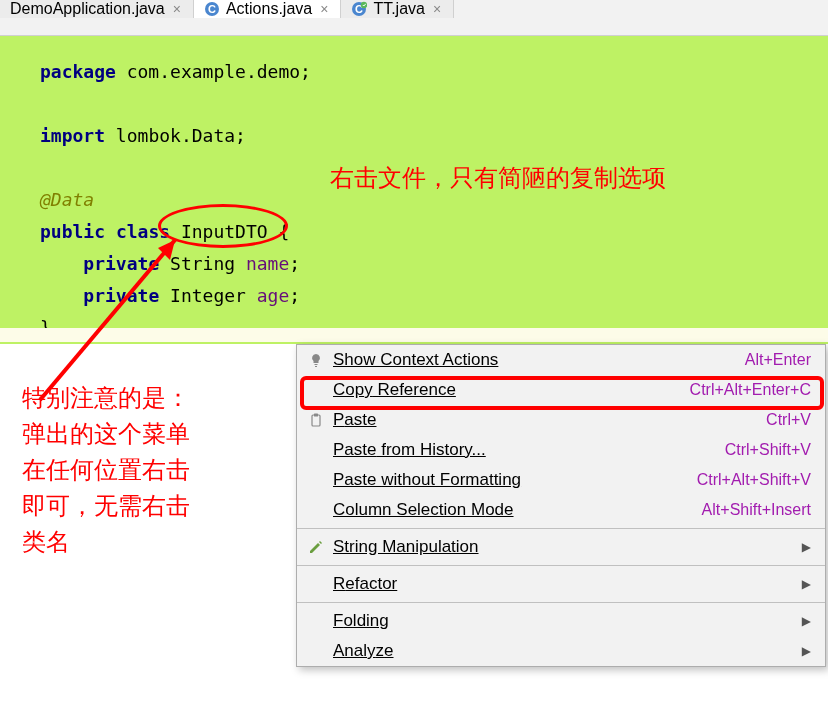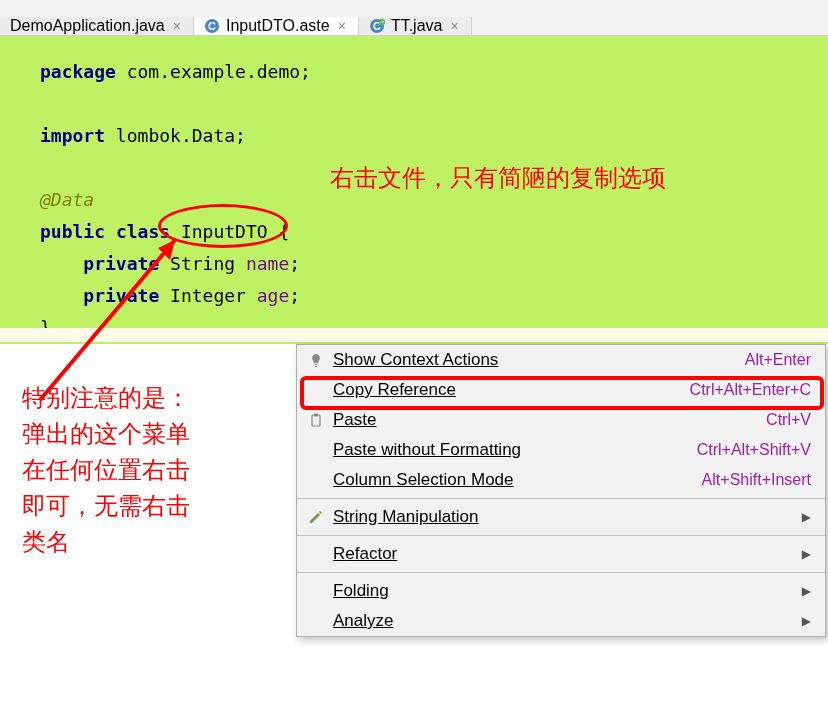--- a/index.html
+++ b/index.html
@@ -12,21 +12,21 @@
       overflow: hidden;
       position: relative;
     }
     
     
     .tab-bar {
       display: flex;
       background: #f2f2f2;
       border-bottom: 1px solid #d0d0d0;
       height: 36px;
-      align-items: flex-end;
+      align-items: flex-start;
     }
     .tab {
       display: flex;
       align-items: center;
       padding: 0 10px;
       border-right: 1px solid #d0d0d0;
       background: #ececec;
       cursor: pointer;
       gap: 6px;
       font-size: 16px;
@@ -157,21 +157,21 @@
     <span>DemoApplication.java</span>
     <span class="tab-close">×</span>
   </div>
   <div class="tab active">
     <span class="tab-icon">
       <svg viewBox="0 0 16 16">
           <circle cx="8" cy="8" r="7" fill="#4a86cf"></circle>
           <text x="8" y="12" text-anchor="middle" fill="#fff" font-size="11" font-family="Arial" font-weight="bold">C</text>
         </svg>
     </span>
-    <span>InputDTO.aste</span>
+    <span>Actions.java</span>
     <span class="tab-close">×</span>
   </div>
   <div class="tab">
     <span class="tab-icon">
       <svg viewBox="0 0 16 16">
           <circle cx="8" cy="8" r="7" fill="#4a86cf"></circle>
           <text x="8" y="12" text-anchor="middle" fill="#fff" font-size="11" font-family="Arial" font-weight="bold">C</text>
           <circle cx="13" cy="4" r="3.2" fill="#5bb85b"></circle>
           <path d="M11.8 4 l1 1 l2-2.2" stroke="#fff" stroke-width="1" fill="none"></path>
         </svg>
@@ -234,20 +234,25 @@
         <svg width="16" height="16" viewBox="0 0 16 16">
           <rect x="4" y="3" width="8" height="11" rx="1" fill="none" stroke="#888" stroke-width="1.2"></rect>
           <rect x="6" y="1.5" width="4" height="3" rx="0.6" fill="#888"></rect>
         </svg>
       </span>
       <span class="menu-label"><span class="ul">P</span>aste</span>
       <span class="menu-shortcut">Ctrl+V</span>
     </div>
     <div class="menu-item">
       <span class="menu-icon"></span>
+      <span class="menu-label">Past<span class="ul">e</span> from History...</span>
+      <span class="menu-shortcut">Ctrl+Shift+V</span>
+    </div>
+    <div class="menu-item">
+      <span class="menu-icon"></span>
       <span class="menu-label">Paste <span class="ul">w</span>ithout Formatting</span>
       <span class="menu-shortcut">Ctrl+Alt+Shift+V</span>
     </div>
     <div class="menu-item">
       <span class="menu-icon"></span>
       <span class="menu-label">Column Selection <span class="ul">M</span>ode</span>
       <span class="menu-shortcut">Alt+Shift+Insert</span>
     </div>
     <div class="menu-sep"></div>
     <div class="menu-item">

